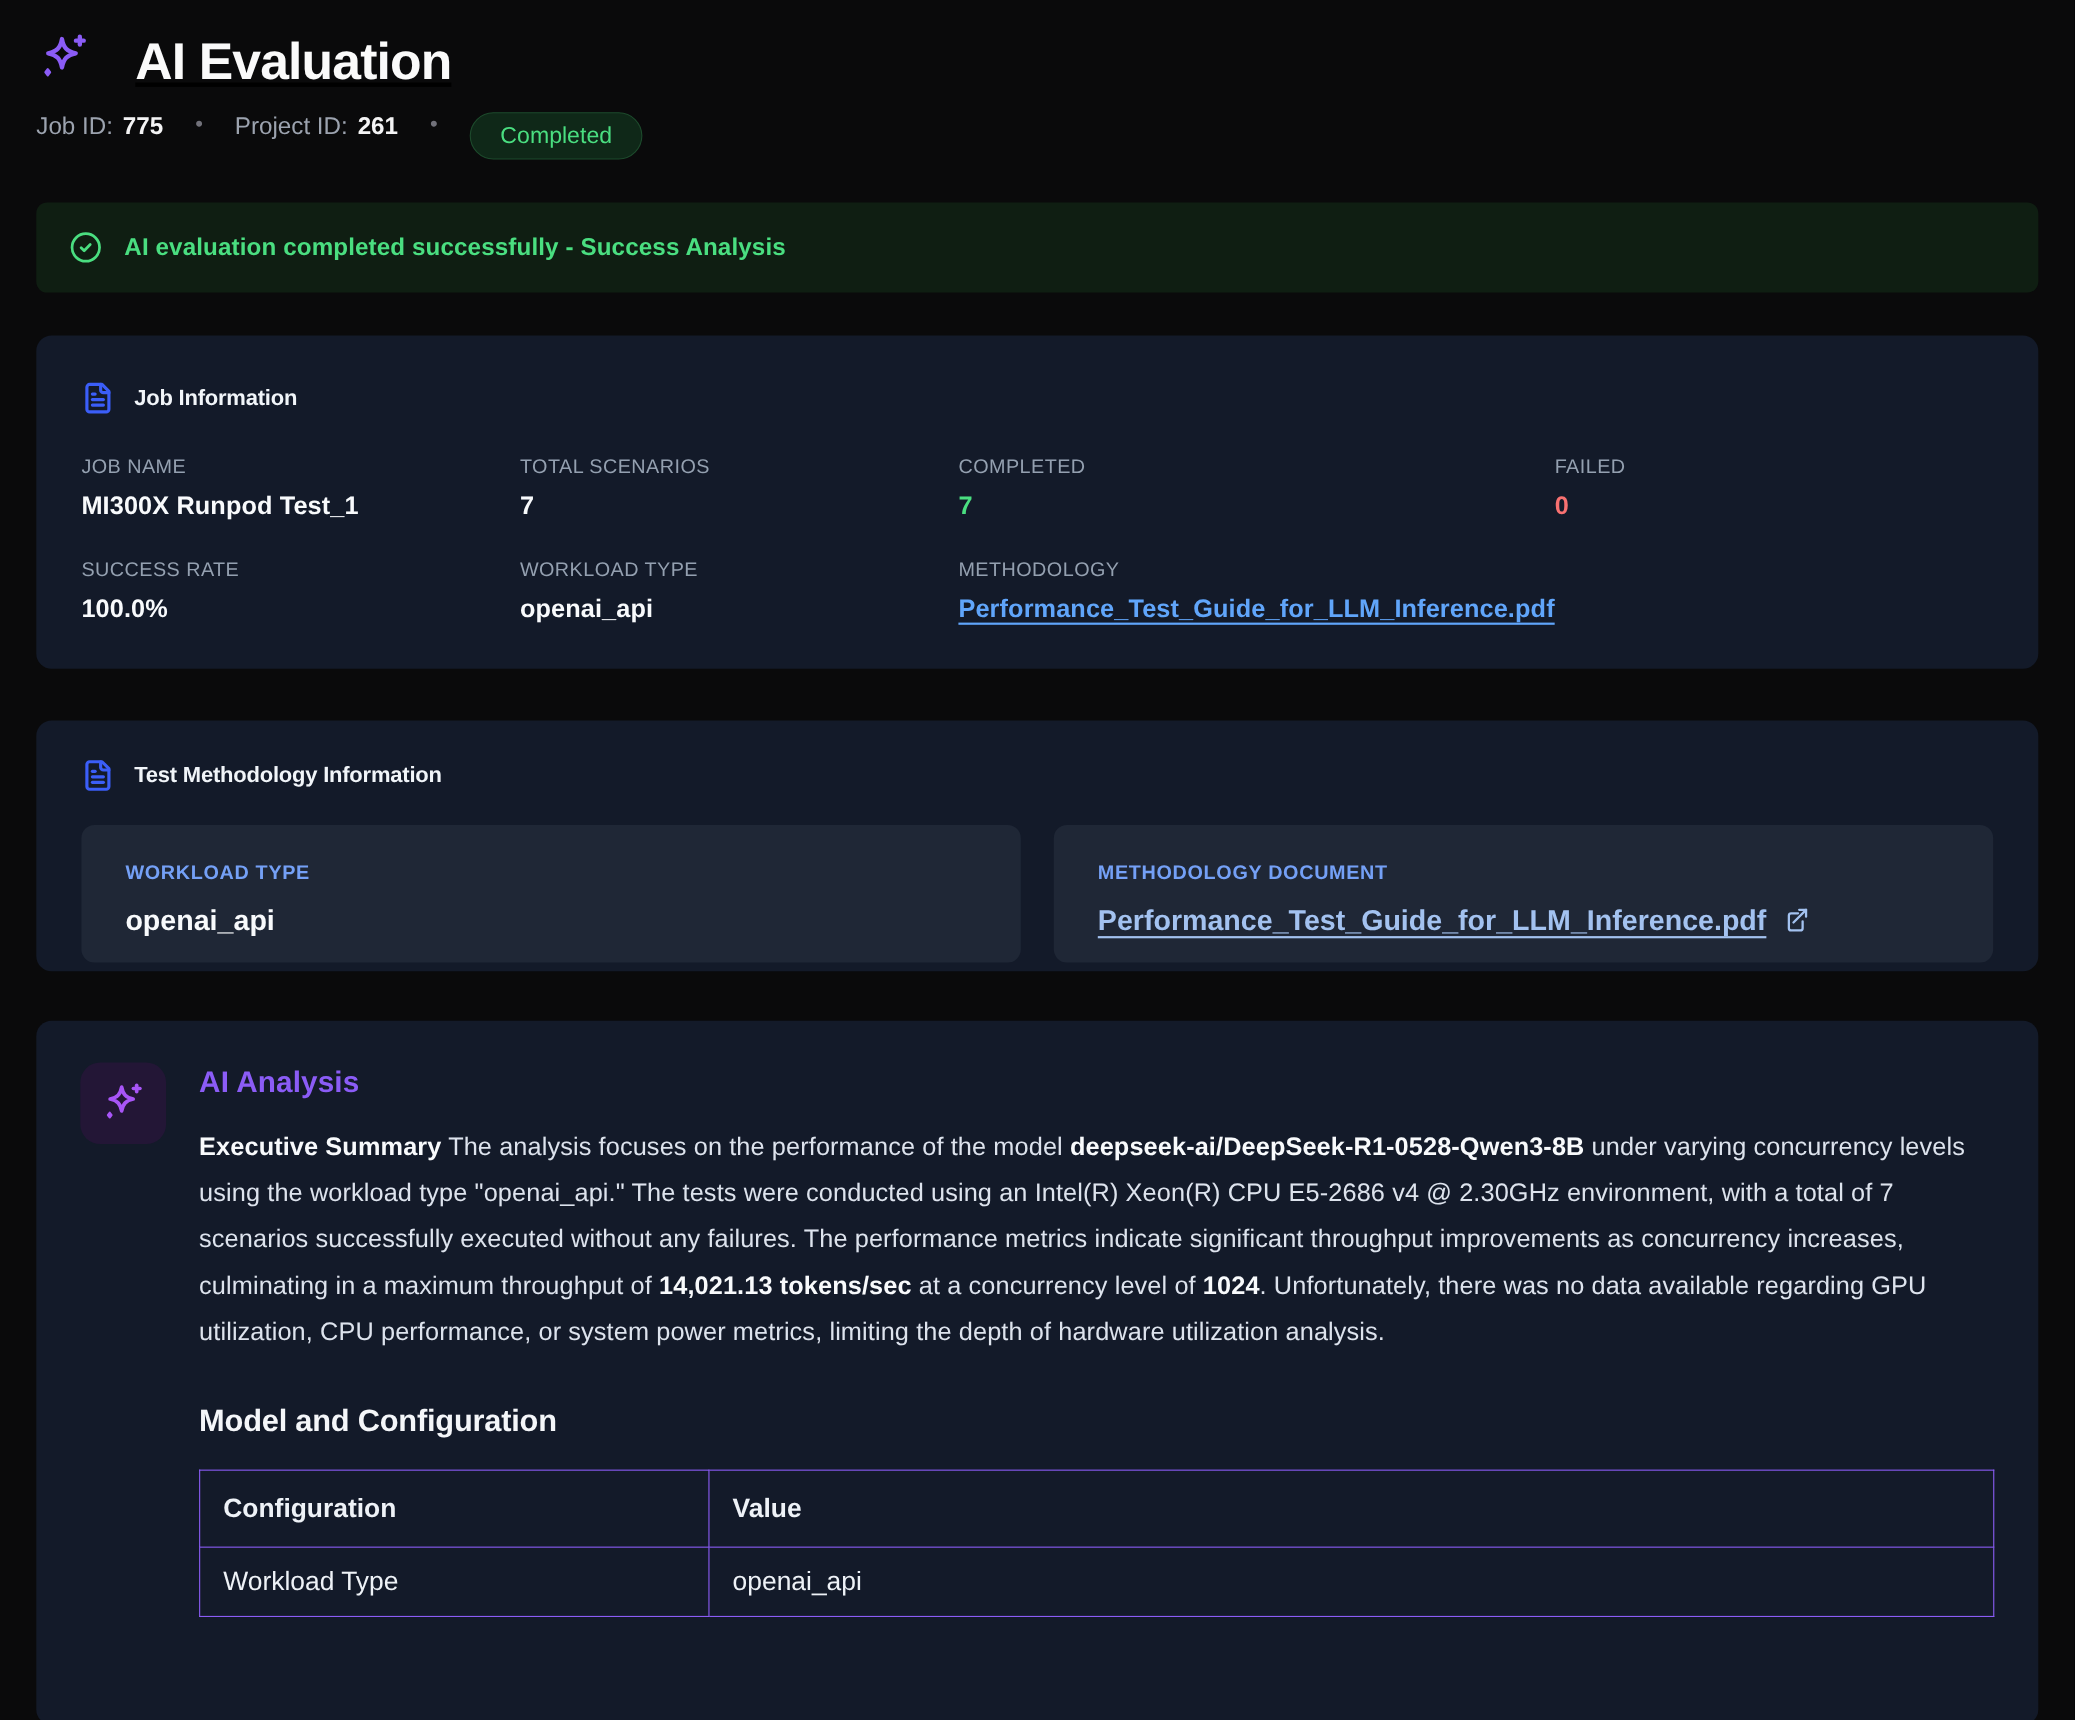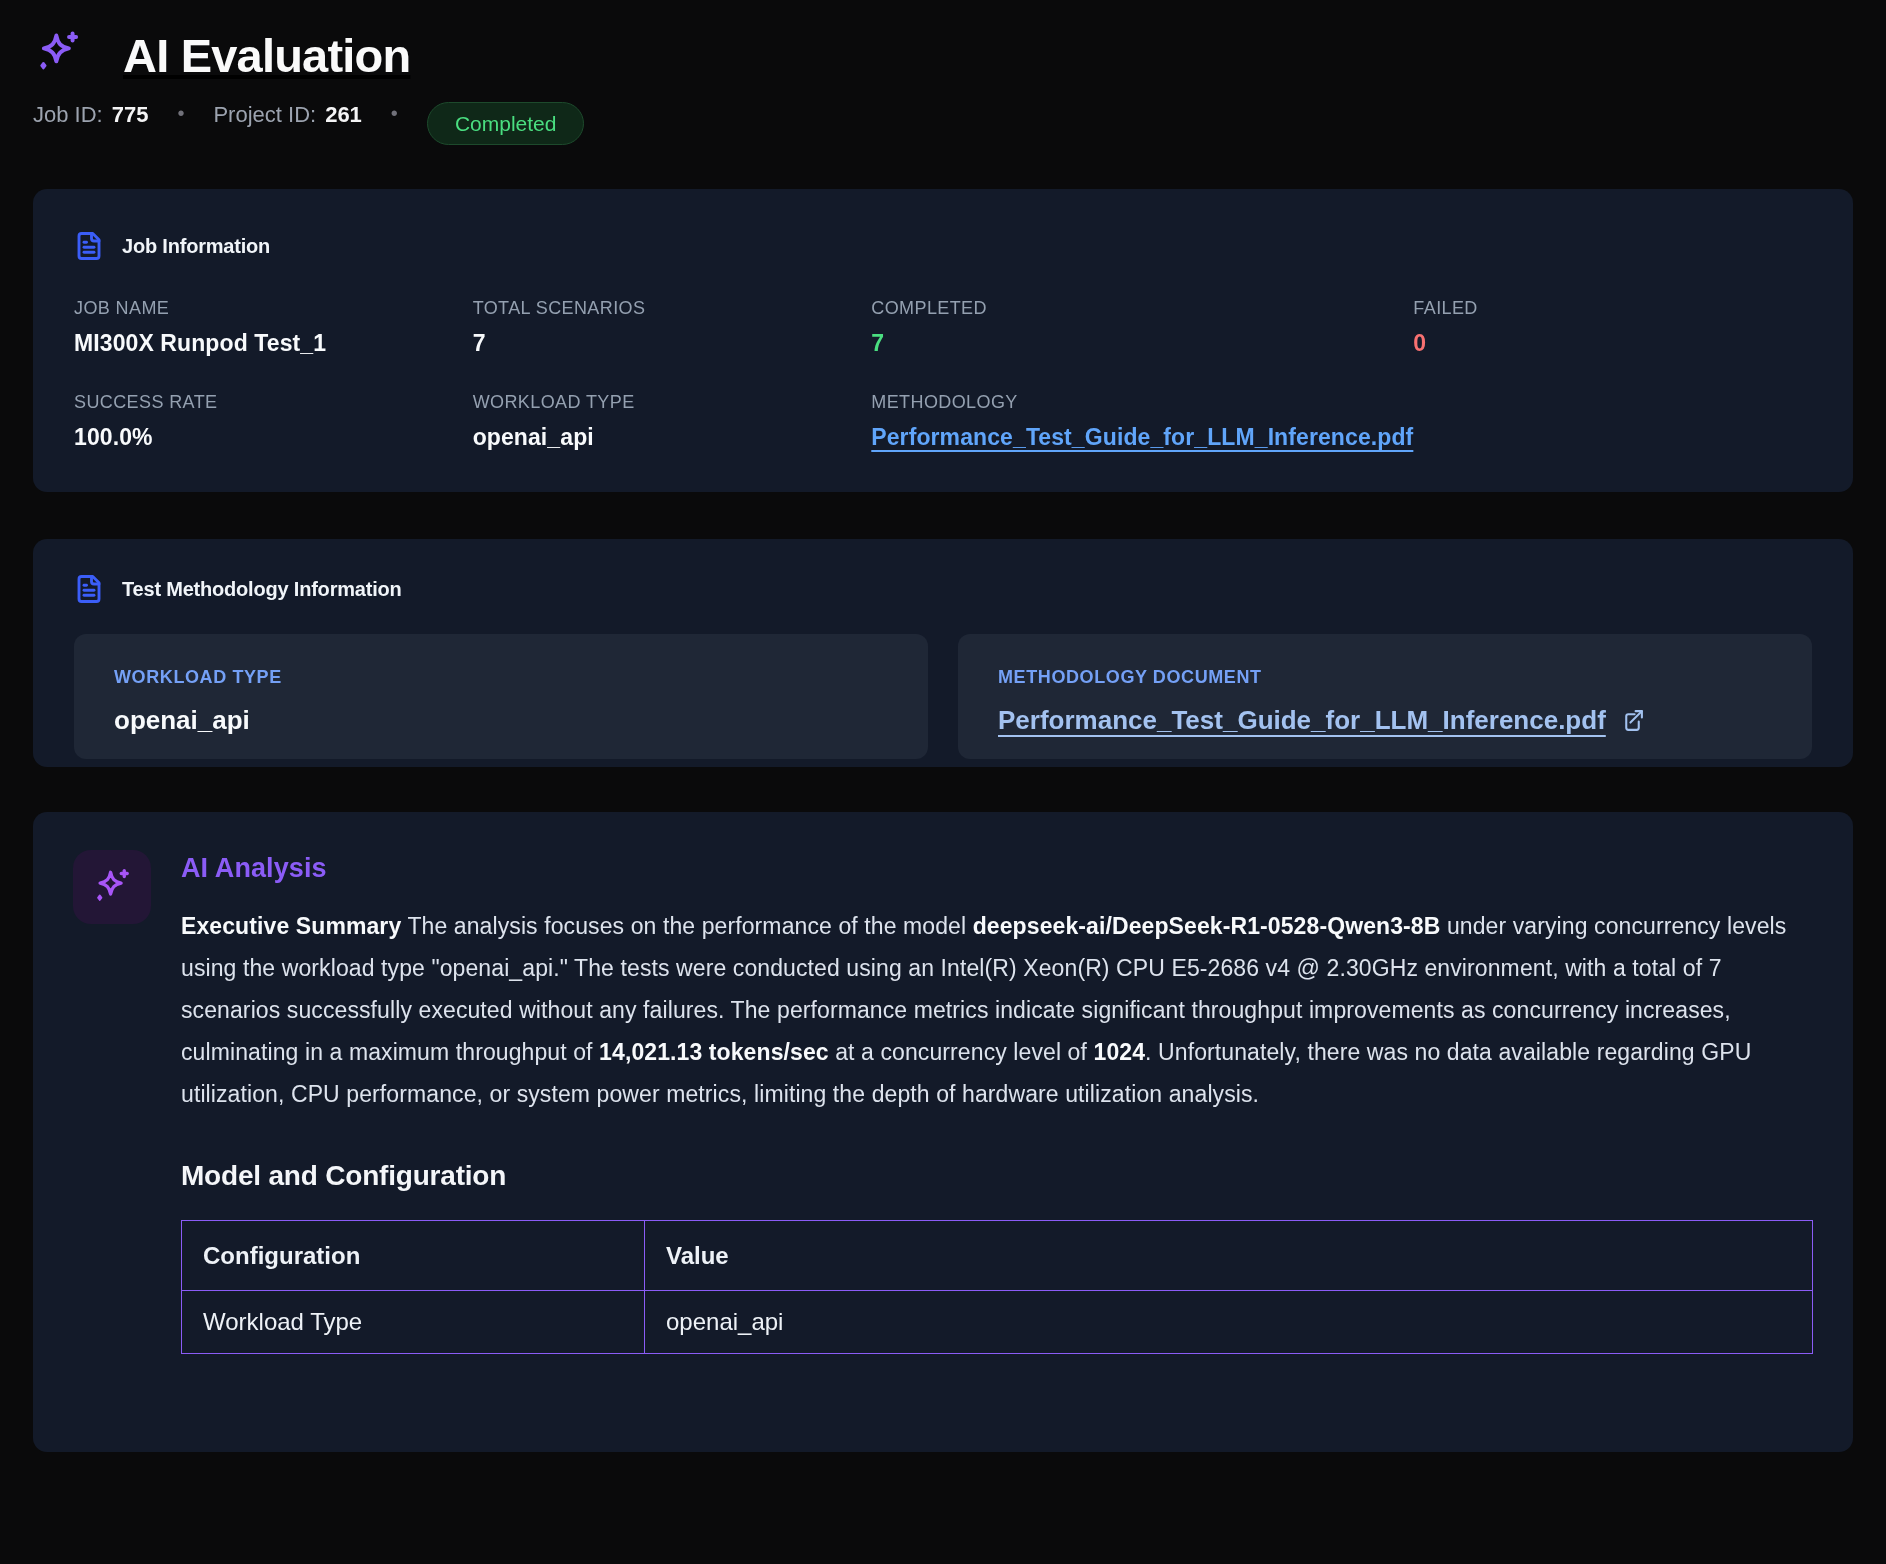--- a/index.html
+++ b/index.html
@@ -74,20 +74,29 @@
   <div class="meta-row">
     <span>Job ID:</span>
     <span class="meta-value">775</span>
     <span class="meta-dot">•</span>
     <span>Project ID:</span>
     <span class="meta-value">261</span>
     <span class="meta-dot">•</span>
     <span class="badge">Completed</span>
   </div>
 
+  <div class="banner">
+    <span class="icon">
+      <svg width="30" height="30" viewBox="0 0 24 24" fill="none" stroke="#4ade80" stroke-width="2" stroke-linecap="round" stroke-linejoin="round">
+        <circle cx="12" cy="12" r="10"></circle>
+        <path d="m8.6 12.2 2.2 2.2 4.4-4.6"></path>
+      </svg>
+    </span>
+    <span class="banner-text">AI evaluation completed successfully - Success Analysis</span>
+  </div>
 
   <div class="card" id="job-card">
     <div class="card-heading-row">
       <span class="icon">
         <svg width="30" height="30" viewBox="0 0 24 24" fill="none" stroke="#3b5ef8" stroke-width="2.3" stroke-linecap="round" stroke-linejoin="round">
           <path d="M15 2H6a2 2 0 0 0-2 2v16a2 2 0 0 0 2 2h12a2 2 0 0 0 2-2V7Z"></path>
           <path d="M14 2v4a2 2 0 0 0 2 2h4"></path>
           <path d="M10 9H8"></path>
             <path d="M16 13H8"></path>
             <path d="M16 17H8"></path>

